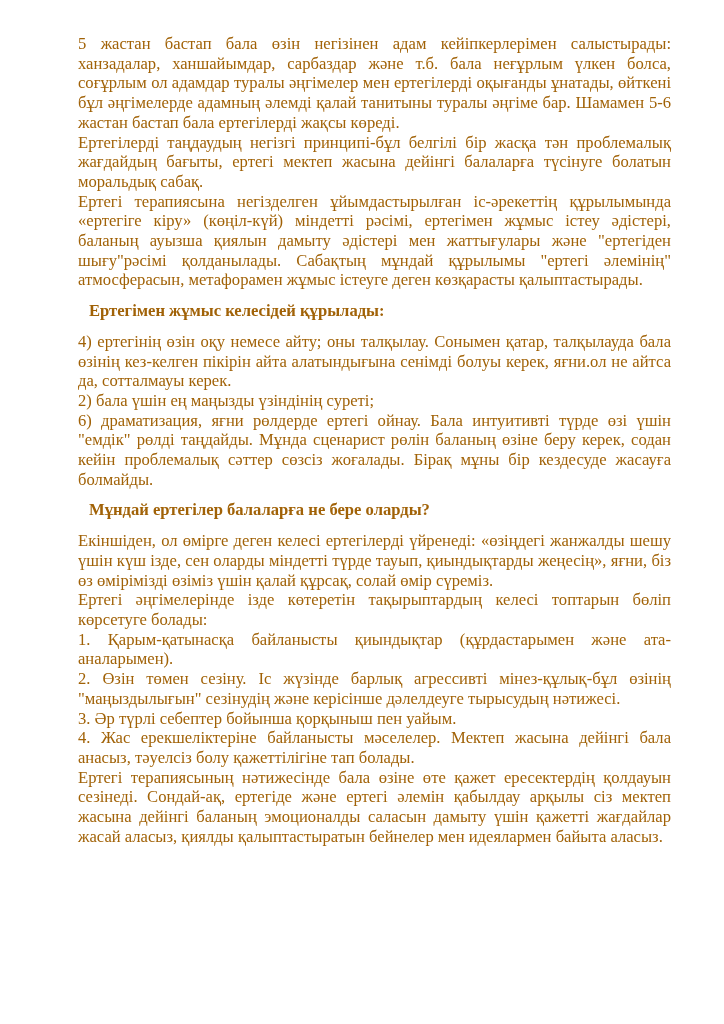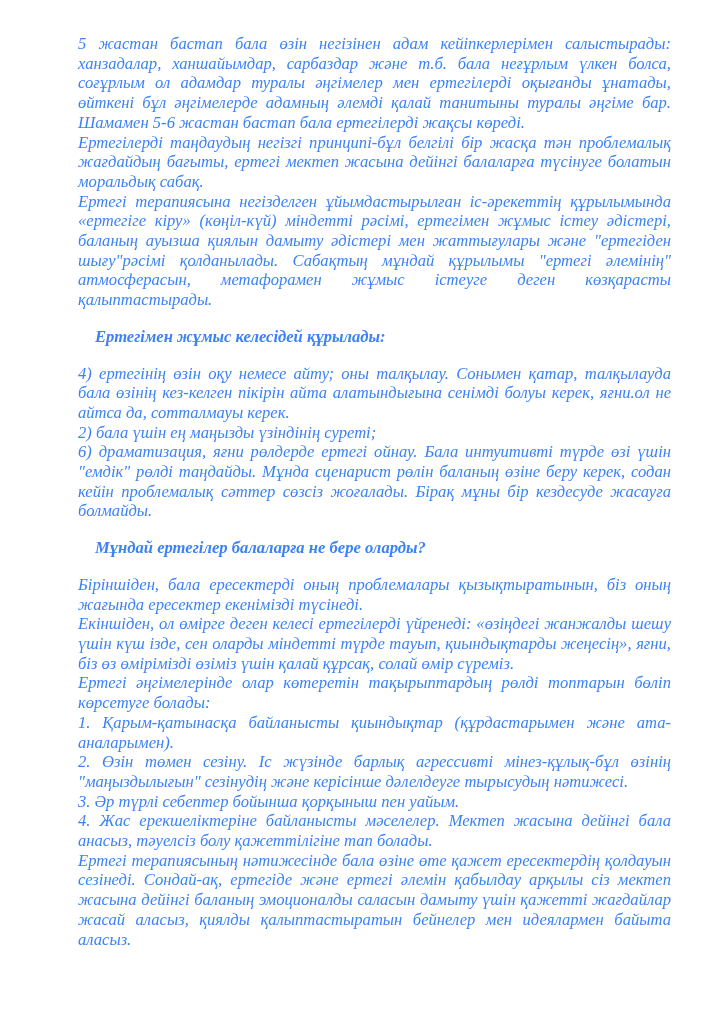--- a/index.html
+++ b/index.html
@@ -5,39 +5,37 @@
   html, body { margin: 0; padding: 0; background: #ffffff; }
   body { width: 724px; height: 1024px; position: relative; overflow: hidden; }
   .page {
     position: absolute;
     left: 78px;
     top: 34px;
     width: 593px;
     font-family: "Liberation Serif", serif;
     font-size: 16.6px;
     line-height: 19.7px;
-    color: #3b82f6;
-    font-style: italic;
+    color: #a16207;
   }
   .p { margin: 0; text-align: justify; text-align-last: left; }
-  .h { margin: 17px; font-weight: bold; }
+  .h { margin: 11px; font-weight: bold; }
 </style>
 </head>
 <body>
 
 <div class="page">
   <p class="p">5 жастан бастап бала өзін негізінен адам кейіпкерлерімен салыстырады: ханзадалар, ханшайымдар, сарбаздар және т.б. бала неғұрлым үлкен болса, соғұрлым ол адамдар туралы әңгімелер мен ертегілерді оқығанды ұнатады, өйткені бұл әңгімелерде адамның әлемді қалай танитыны туралы әңгіме бар. Шамамен 5-6 жастан бастап бала ертегілерді жақсы көреді.</p>
   <p class="p">Ертегілерді таңдаудың негізгі принципі-бұл белгілі бір жасқа тән проблемалық жағдайдың бағыты, ертегі мектеп жасына дейінгі балаларға түсінуге болатын моральдық сабақ.</p>
   <p class="p">Ертегі терапиясына негізделген ұйымдастырылған іс-әрекеттің құрылымында «ертегіге кіру» (көңіл-күй) міндетті рәсімі, ертегімен жұмыс істеу әдістері, баланың ауызша қиялын дамыту әдістері мен жаттығулары және "ертегіден шығу"рәсімі қолданылады. Сабақтың мұндай құрылымы "ертегі әлемінің" атмосферасын, метафорамен жұмыс істеуге деген көзқарасты қалыптастырады.</p>
   <p class="h">Ертегімен жұмыс келесідей құрылады:</p>
   <p class="p">4) ертегінің өзін оқу немесе айту; оны талқылау. Сонымен қатар, талқылауда бала өзінің кез-келген пікірін айта алатындығына сенімді болуы керек, яғни.ол не айтса да, сотталмауы керек.</p>
   <p class="p">2) бала үшін ең маңызды үзіндінің суреті;</p>
   <p class="p">6) драматизация, яғни рөлдерде ертегі ойнау. Бала интуитивті түрде өзі үшін "емдік" рөлді таңдайды. Мұнда сценарист рөлін баланың өзіне беру керек, содан кейін проблемалық сәттер сөзсіз жоғалады. Бірақ мұны бір кездесуде жасауға болмайды.</p>
   <p class="h">Мұндай ертегілер балаларға не бере оларды?</p>
-  <p class="p">Біріншіден, бала ересектерді оның проблемалары қызықтыратынын, біз оның жағында ересектер екенімізді түсінеді.</p>
   <p class="p">Екіншіден, ол өмірге деген келесі ертегілерді үйренеді: «өзіңдегі жанжалды шешу үшін күш ізде, сен оларды міндетті түрде тауып, қиындықтарды жеңесің», яғни, біз өз өмірімізді өзіміз үшін қалай құрсақ, солай өмір сүреміз.</p>
-  <p class="p">Ертегі әңгімелерінде олар көтеретін тақырыптардың рөлді топтарын бөліп көрсетуге болады:</p>
+  <p class="p">Ертегі әңгімелерінде ізде көтеретін тақырыптардың келесі топтарын бөліп көрсетуге болады:</p>
   <p class="p">1. Қарым-қатынасқа байланысты қиындықтар (құрдастарымен және ата-аналарымен).</p>
   <p class="p">2. Өзін төмен сезіну. Іс жүзінде барлық агрессивті мінез-құлық-бұл өзінің "маңыздылығын" сезінудің және керісінше дәлелдеуге тырысудың нәтижесі.</p>
   <p class="p">3. Әр түрлі себептер бойынша қорқыныш пен уайым.</p>
   <p class="p">4. Жас ерекшеліктеріне байланысты мәселелер. Мектеп жасына дейінгі бала анасыз, тәуелсіз болу қажеттілігіне тап болады.</p>
   <p class="p">Ертегі терапиясының нәтижесінде бала өзіне өте қажет ересектердің қолдауын сезінеді. Сондай-ақ, ертегіде және ертегі әлемін қабылдау арқылы сіз мектеп жасына дейінгі баланың эмоционалды саласын дамыту үшін қажетті жағдайлар жасай аласыз, қиялды қалыптастыратын бейнелер мен идеялармен байыта аласыз.</p>
 </div>
 
 </body></html>

